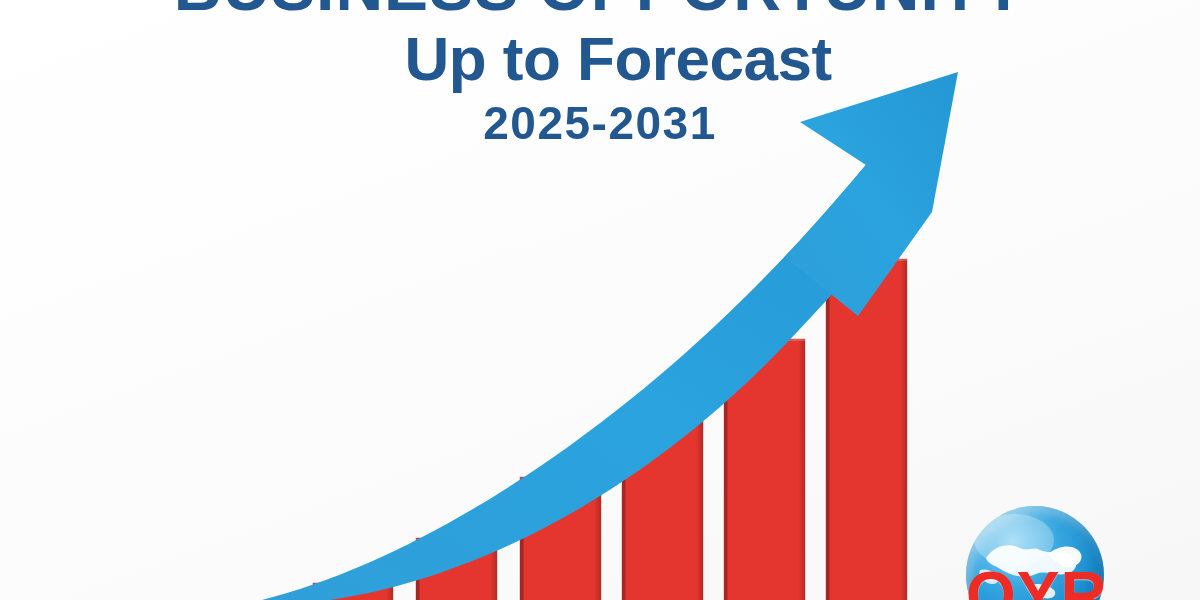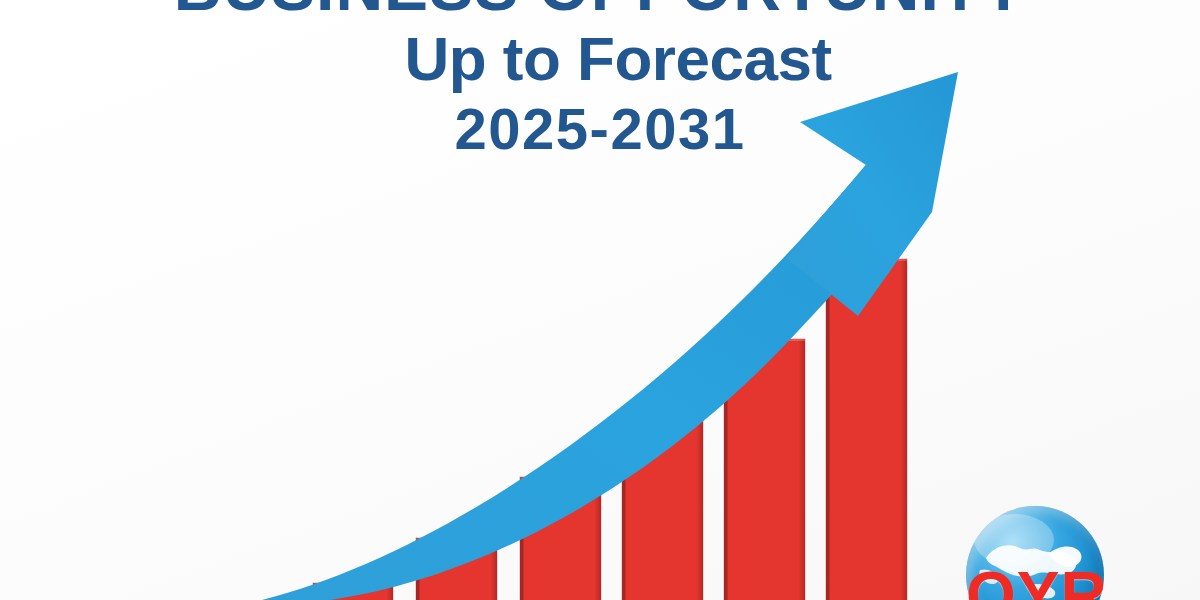--- a/index.html
+++ b/index.html
@@ -41,21 +41,21 @@
   #title-line-1 {
     font-size: 66px;
     letter-spacing: 1px;
     margin-bottom: 8px;
   }
   #title-line-2 {
     font-size: 62px;
     margin-bottom: 10px;
   }
   #title-line-3 {
-    font-size: 58px;
+    font-size: 46px;
     letter-spacing: 1.5px;
   }
 
   
   #chart {
     position: absolute;
     left: 0;
     top: 0;
     width: 1200px;
     height: 600px;

